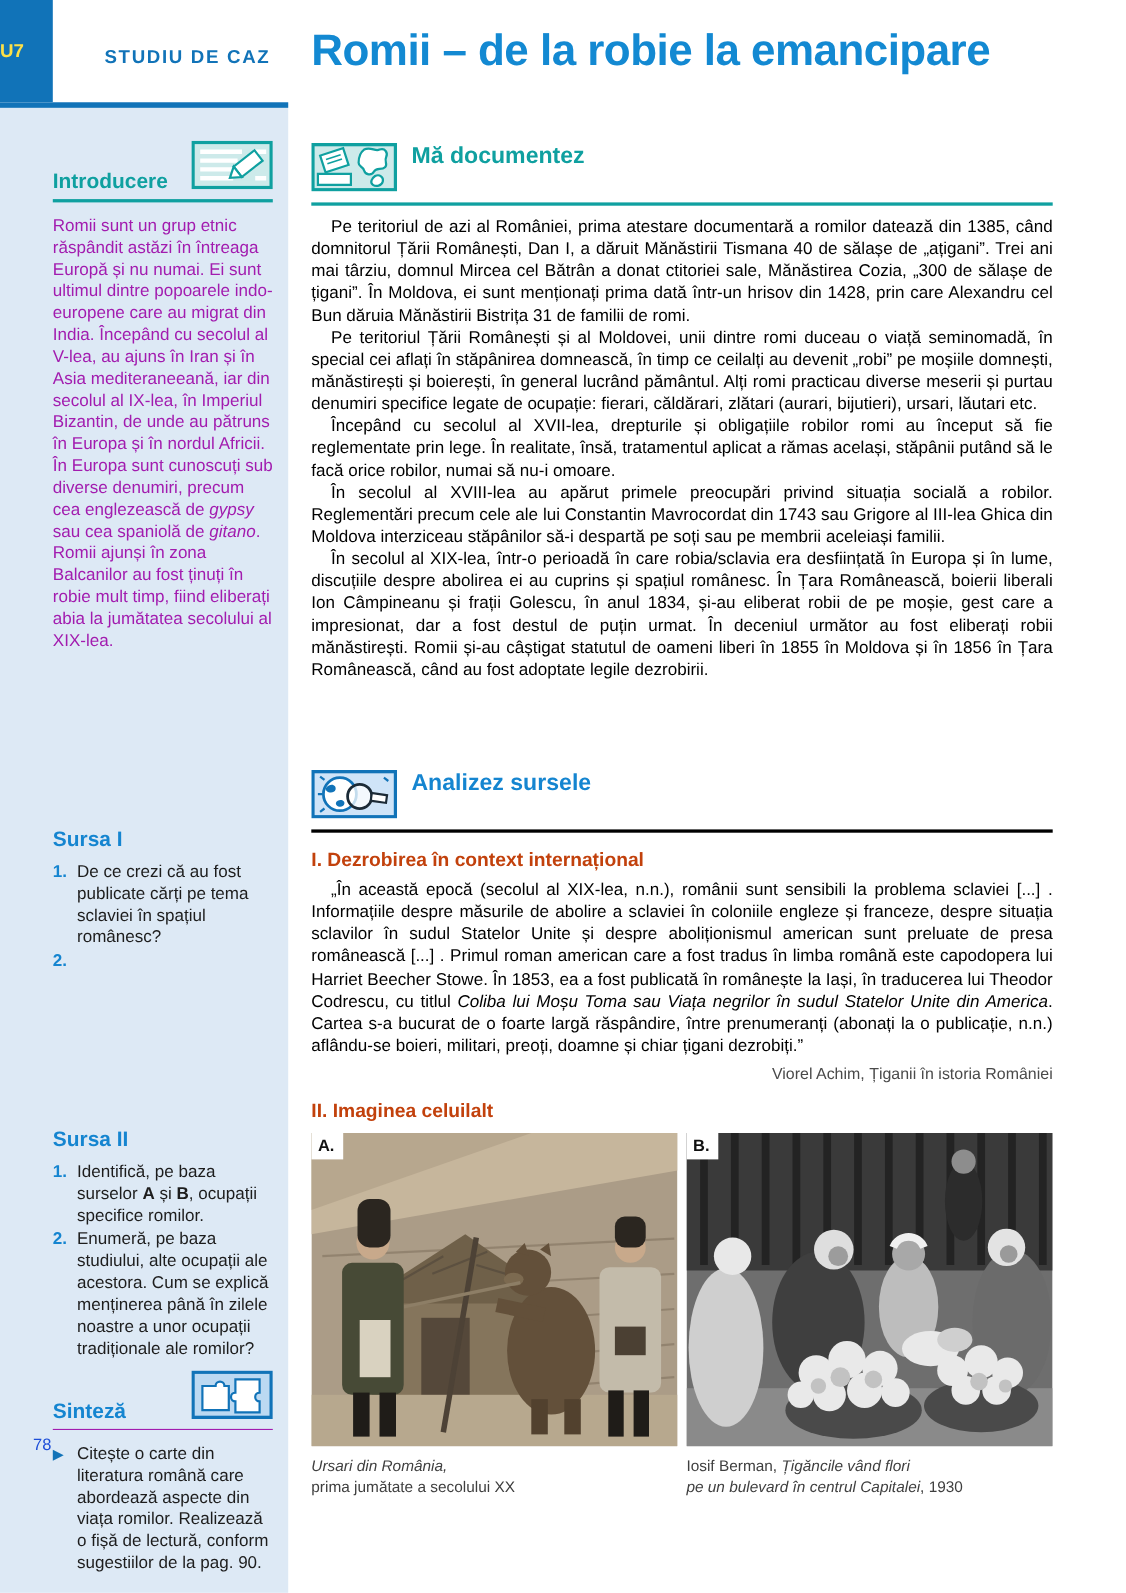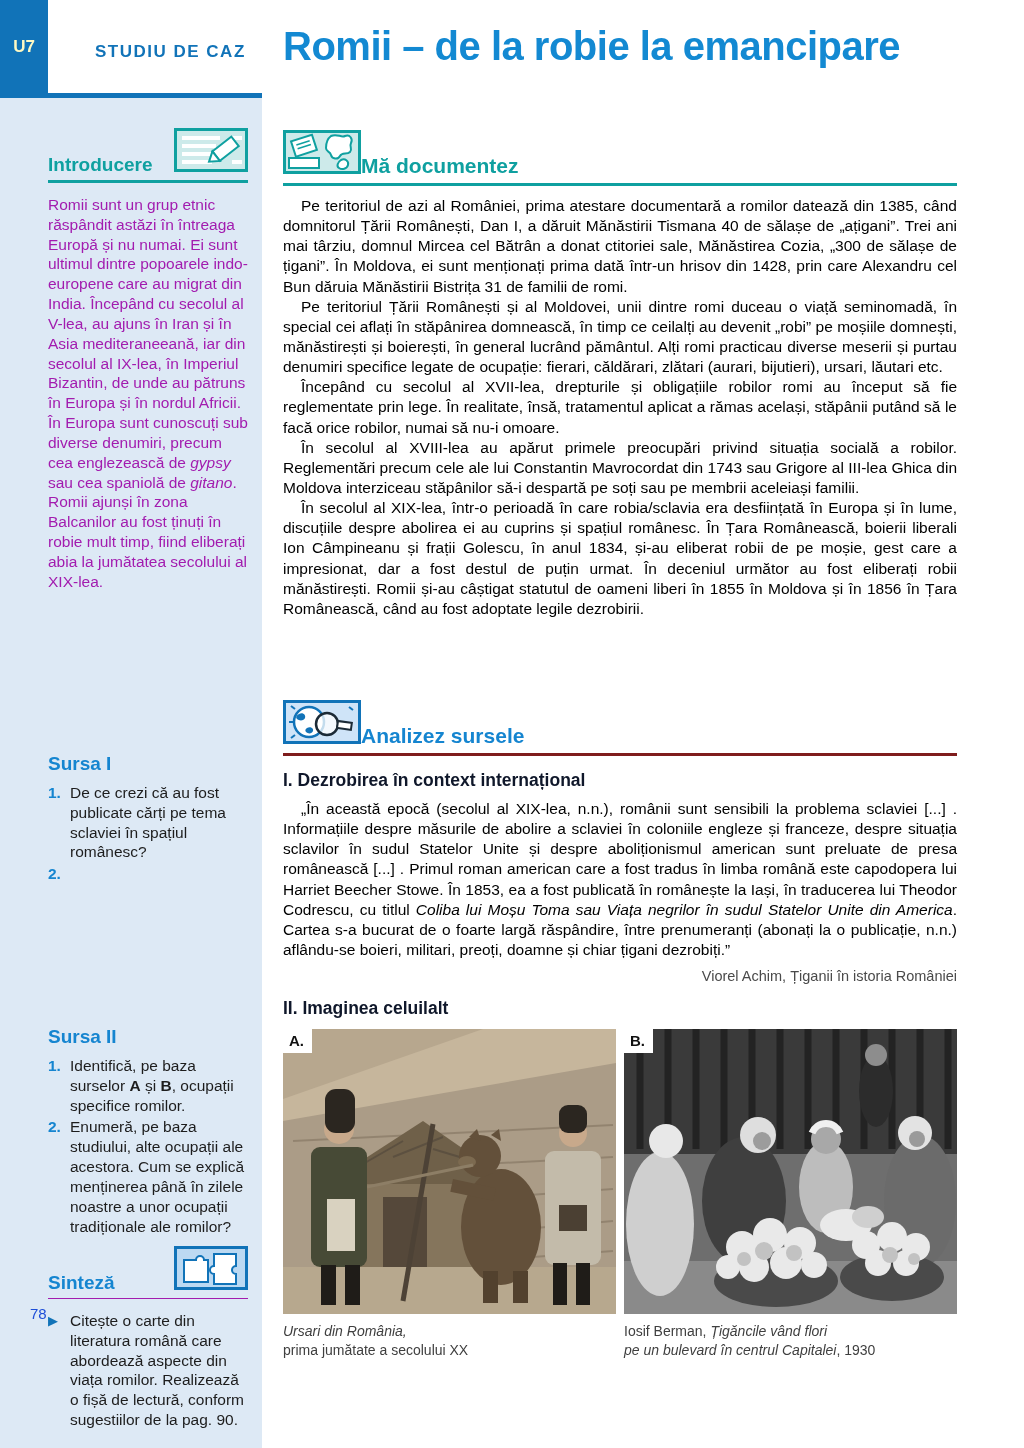--- a/index.html
+++ b/index.html
@@ -7,22 +7,22 @@
   body {
     position:relative;
     font-family:"Liberation Sans", sans-serif;
     background:#ffffff;
     color:#1d1d1d;
     overflow:hidden;
   }
   
   .unit-badge {
     position:absolute; left:0; top:0; width:48px; height:93px;
-    background:#1173b8; color:#fef9c3; font-weight:bold; font-size:17px;
-    display:flex; align-items:flex-end; justify-content:center; padding-bottom:36px;
+    background:#1173b8; color:#fde047; font-weight:bold; font-size:17px;
+    display:flex; align-items:flex-end; justify-content:flex-start; padding-bottom:36px;
   }
   .kicker {
     position:absolute; left:95px; top:42px; color:#1173b8;
     font-weight:bold; font-size:17px; letter-spacing:1.5px;
   }
   .page-title {
     position:absolute; left:283px; top:24px; width:700px;
     color:#1389d2; font-size:40px; font-weight:bold; letter-spacing:-0.5px;
   }
   
@@ -44,33 +44,33 @@
   .q-list { display:flex; flex-direction:column; gap:2px; }
   .q-item { display:flex; font-size:15.5px; line-height:1.28; }
   .q-num { color:#1585d0; font-weight:bold; width:22px; flex:0 0 22px; }
   .q-text { flex:1; }
   .bullet-row { display:flex; font-size:15.5px; line-height:1.28; }
   .bullet-arrow { color:#1173b8; font-size:13px; width:22px; flex:0 0 22px; padding-top:2px; }
   .page-num { position:absolute; left:30px; top:1305px; font-size:15px; color:#1d4ed8; }
   
   .main-col { position:absolute; left:283px; width:674px; }
   .sec-header {
-    display:flex; align-items:flex-end; padding-bottom:5px;
+    display:flex; align-items:flex-start; gap:13px; padding-bottom:5px;
   }
   .sec-header.teal { border-bottom:3px solid #0fa0a0; }
-  .sec-header.blue { border-bottom:3px solid #7f1d1d; }
+  .sec-header.blue { border-bottom:3px solid #000000; }
   .sec-title { font-size:21px; font-weight:bold; }
   .sec-title.teal { color:#0fa0a0; }
   .sec-title.blue { color:#1585d0; }
   .body-par {
     font-size:15.5px; line-height:1.3; text-align:justify;
     text-indent:18px; color:#000000;
   }
   .par-stack { margin-top:10px; }
-  .sub-heading { color:#0f172a; font-weight:bold; font-size:17.5px; }
+  .sub-heading { color:#c2410c; font-weight:bold; font-size:17.5px; }
   .attribution { text-align:right; font-size:14.5px; color:#4a4a4a; margin-top:8px; }
   
   .figures { display:flex; gap:8px; margin-top:10px; }
   .figure { width:333px; }
   .photo-frame { position:relative; width:333px; height:285px; overflow:hidden; }
   .photo-frame svg { display:block; width:100%; height:100%; }
   .photo-label {
     position:absolute; left:0; top:0; background:#fff; color:#111;
     font-weight:bold; font-size:15px; padding:3px 8px 4px 6px;
   }

